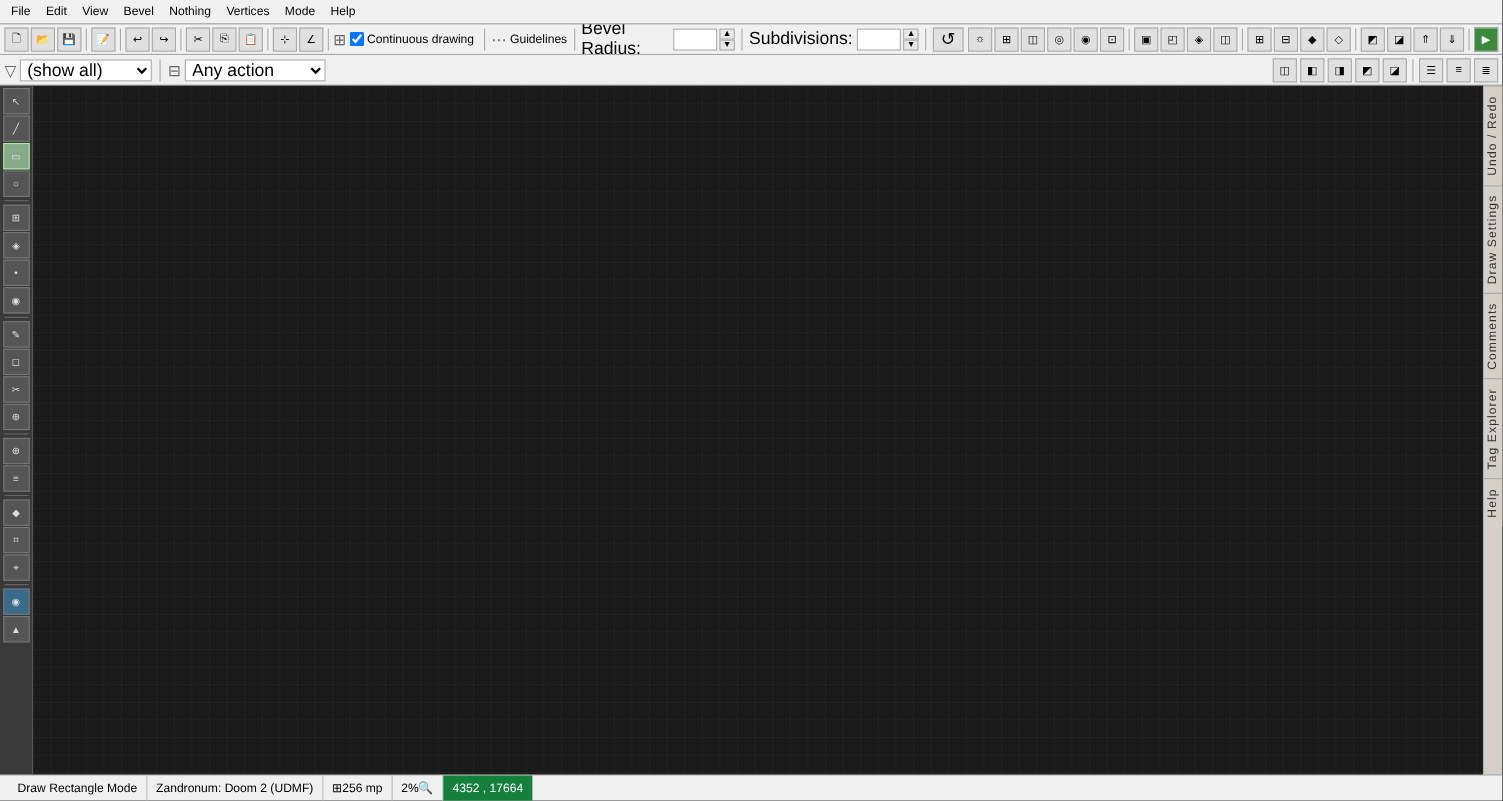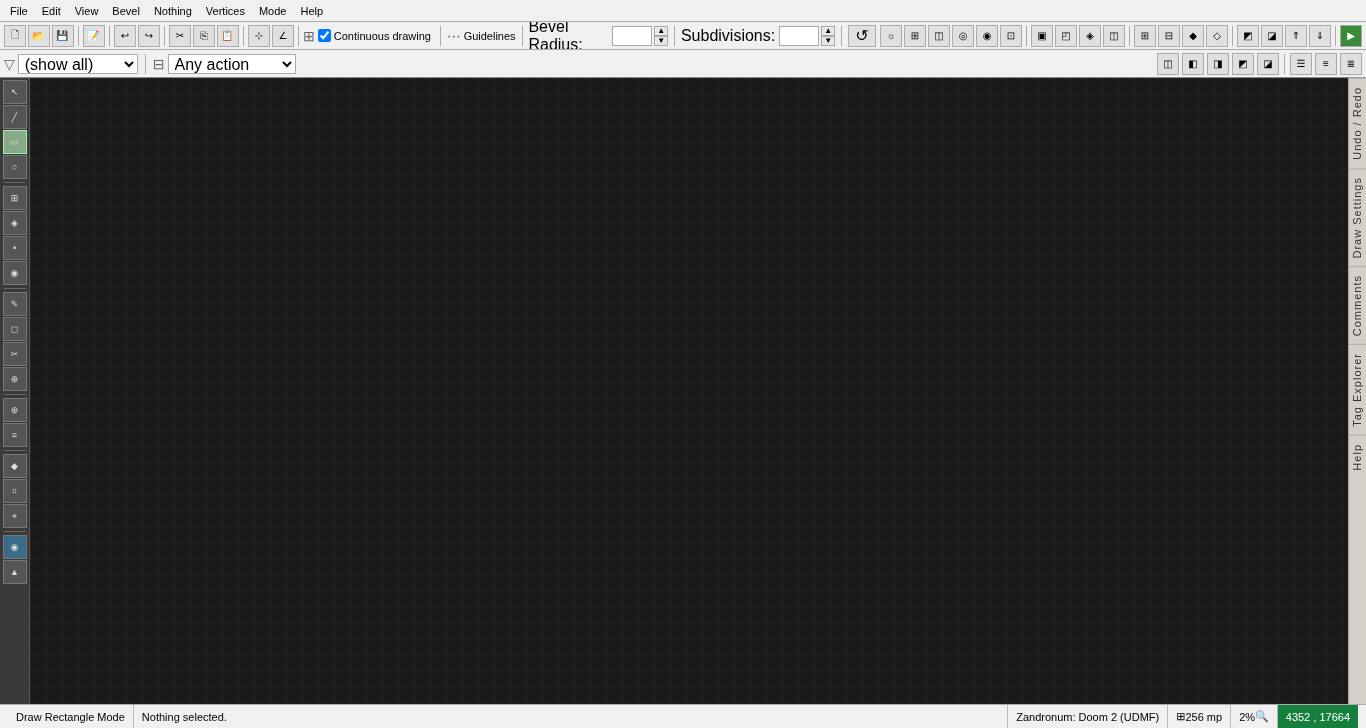--- a/index.html
+++ b/index.html
@@ -417,23 +417,20 @@
     <div class="right-panel-tab">Tag Explorer</div>
     <div class="right-panel-tab">Help</div>
   </div>
 
 </div>
 
 <div id="statusbar">
   <div class="sb-section">
     <span>Draw Rectangle Mode</span>
   </div>
-  <div class="sb-section" style="flex:1;">
-    <span>Nothing selected.</span>
-  </div>
   <div class="sb-section">
     <span>Zandronum: Doom 2 (UDMF)</span>
   </div>
   <div class="sb-section">
     <span>⊞ </span>
     <span>256 mp</span>
   </div>
   <div class="sb-section">
     <span>2%</span>
     <span> 🔍</span>

